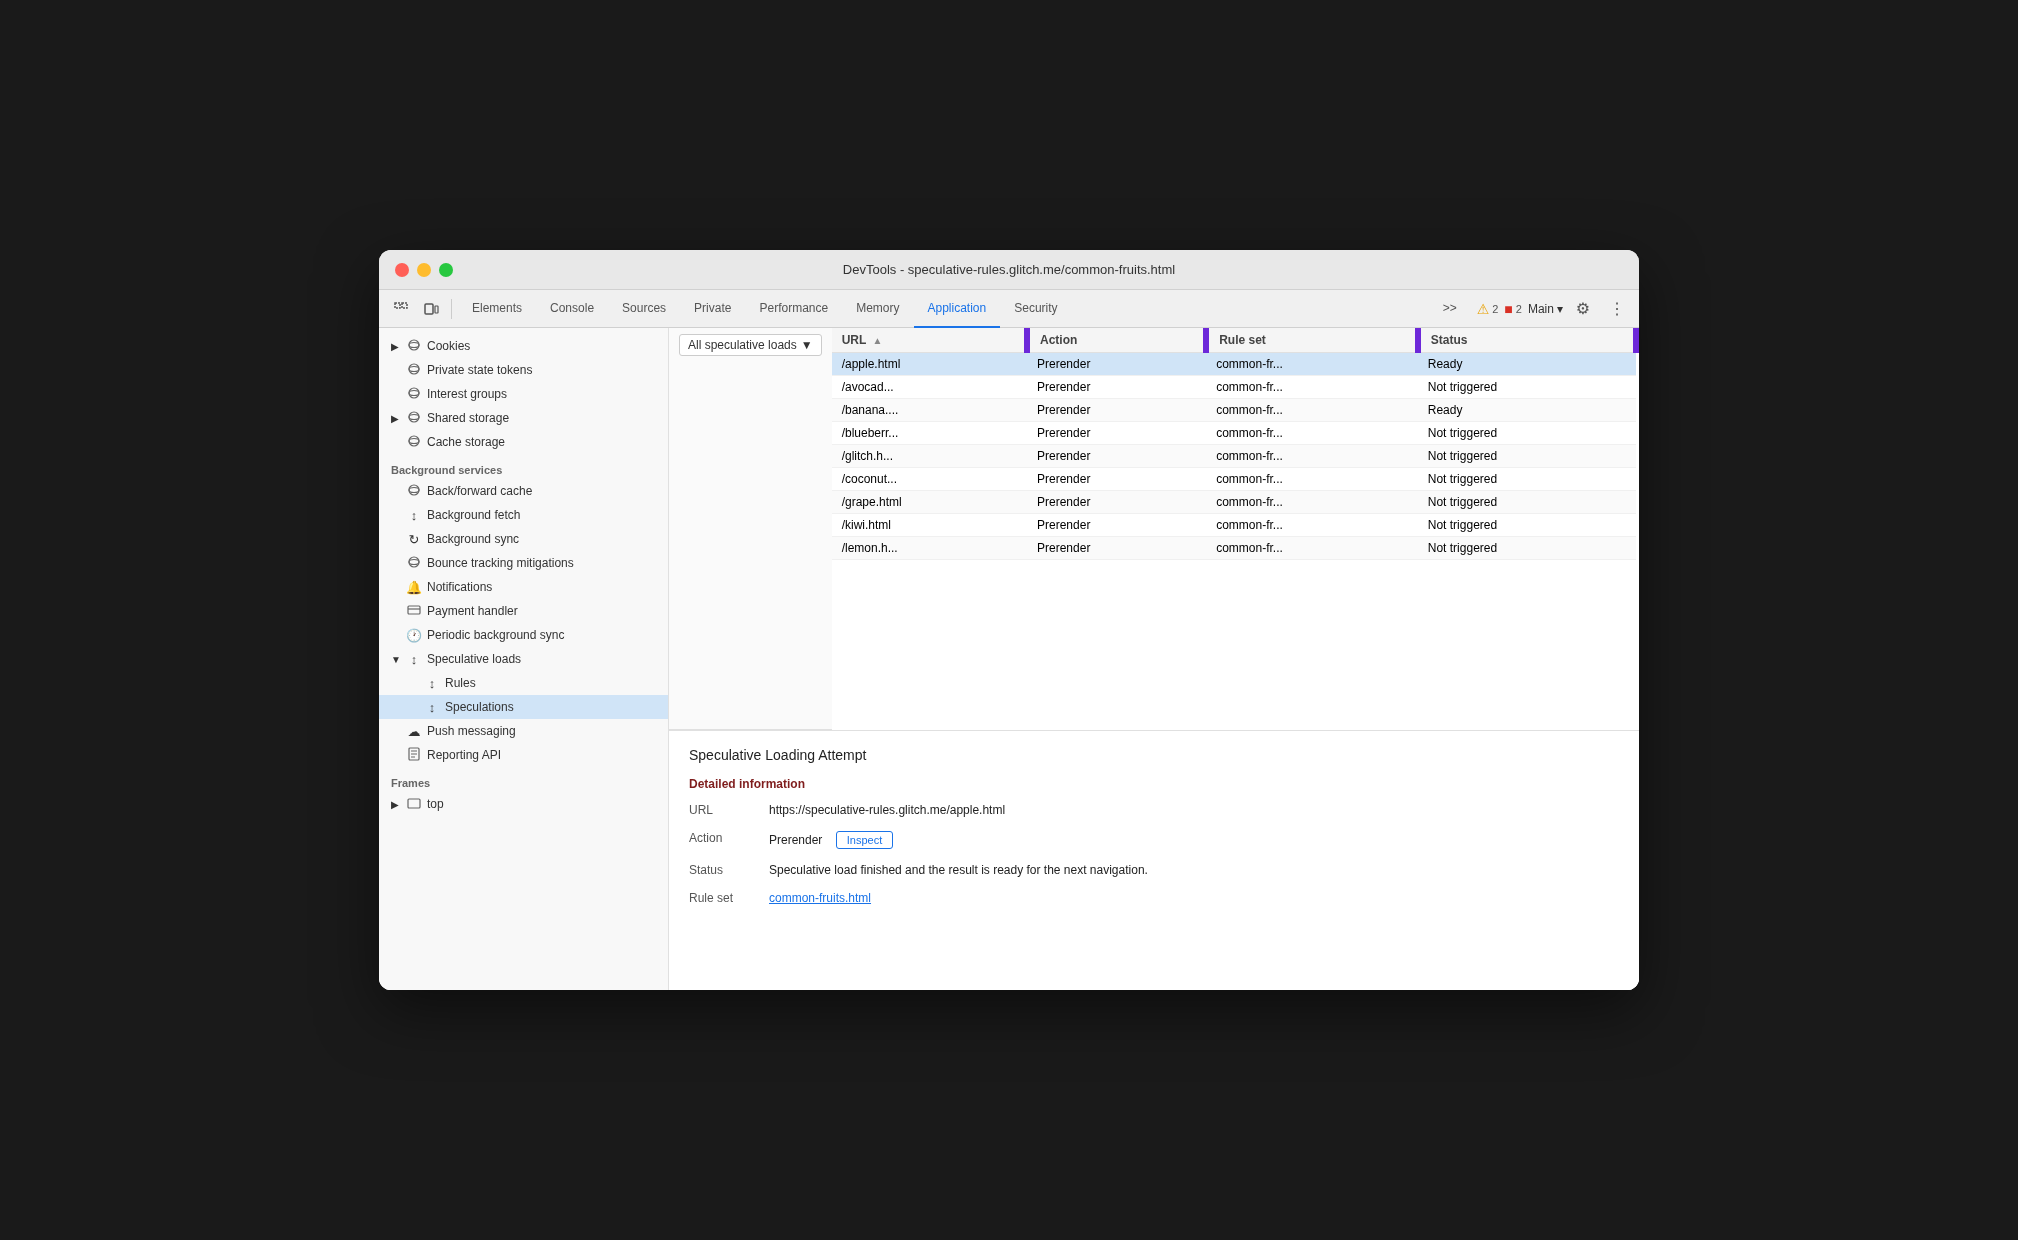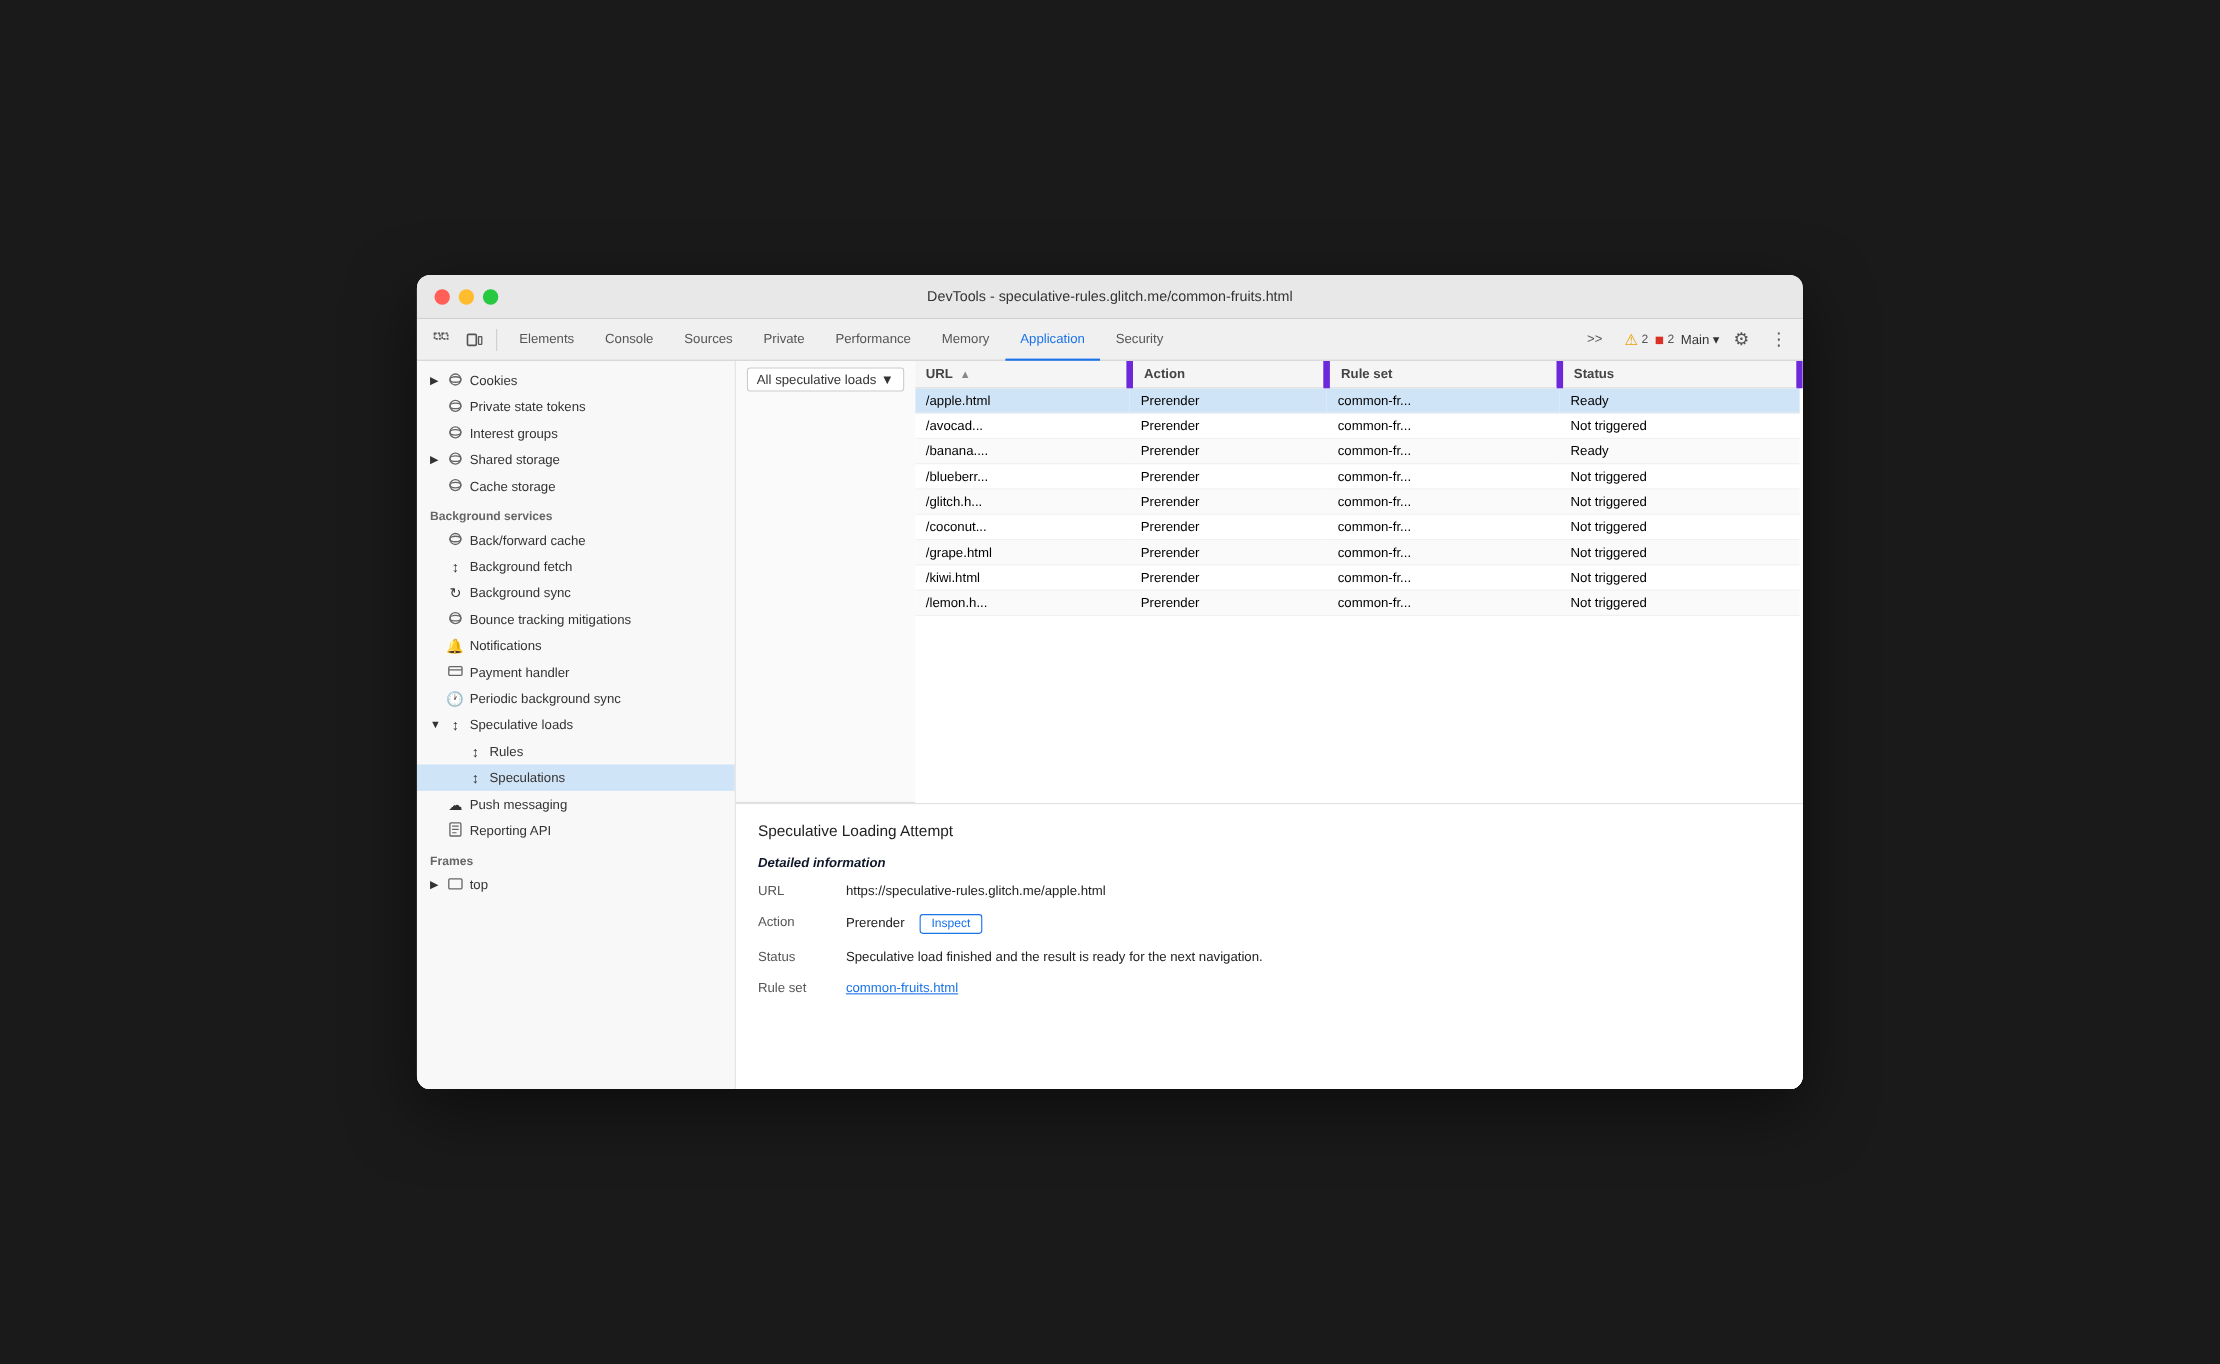--- a/index.html
+++ b/index.html
@@ -225,23 +225,22 @@
     }
     .detail-title {
       font-size: 14px;
       font-weight: 500;
       color: #222;
       margin-bottom: 14px;
     }
     .detail-section-title {
       font-size: 12px;
       font-weight: 700;
-      color: #0f172a;
+      color: #7f1d1d;
       margin-bottom: 12px;
-      font-style: italic;
     }
     .detail-row {
       display: flex;
       align-items: flex-start;
       margin-bottom: 14px;
       font-size: 12px;
     }
     .detail-label {
       width: 80px;
       color: #555;

